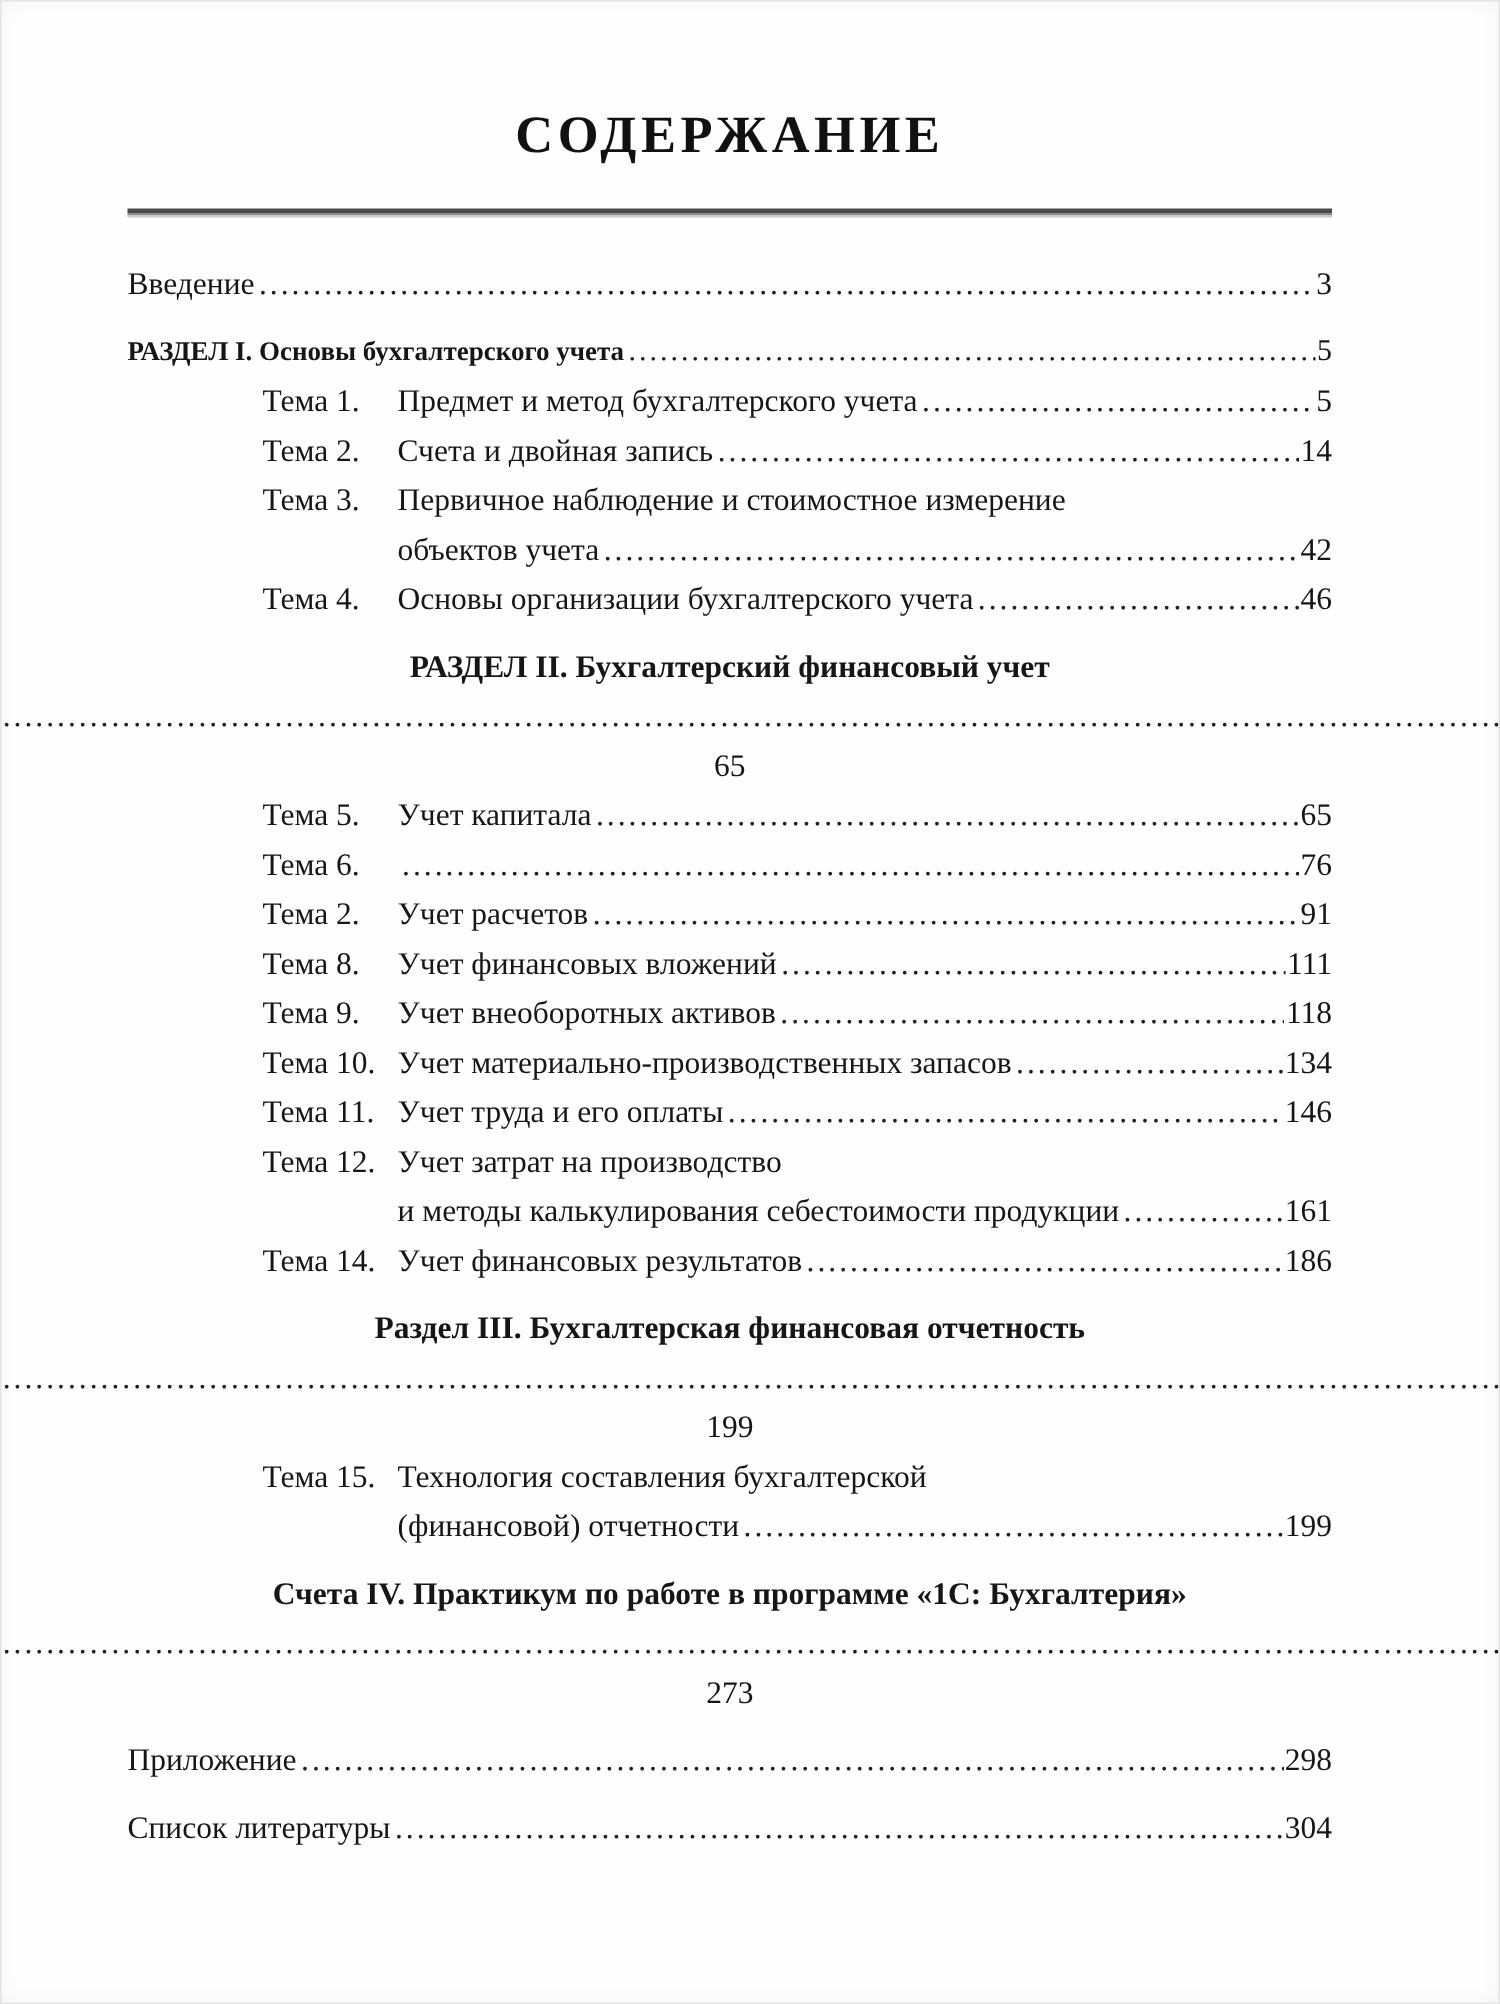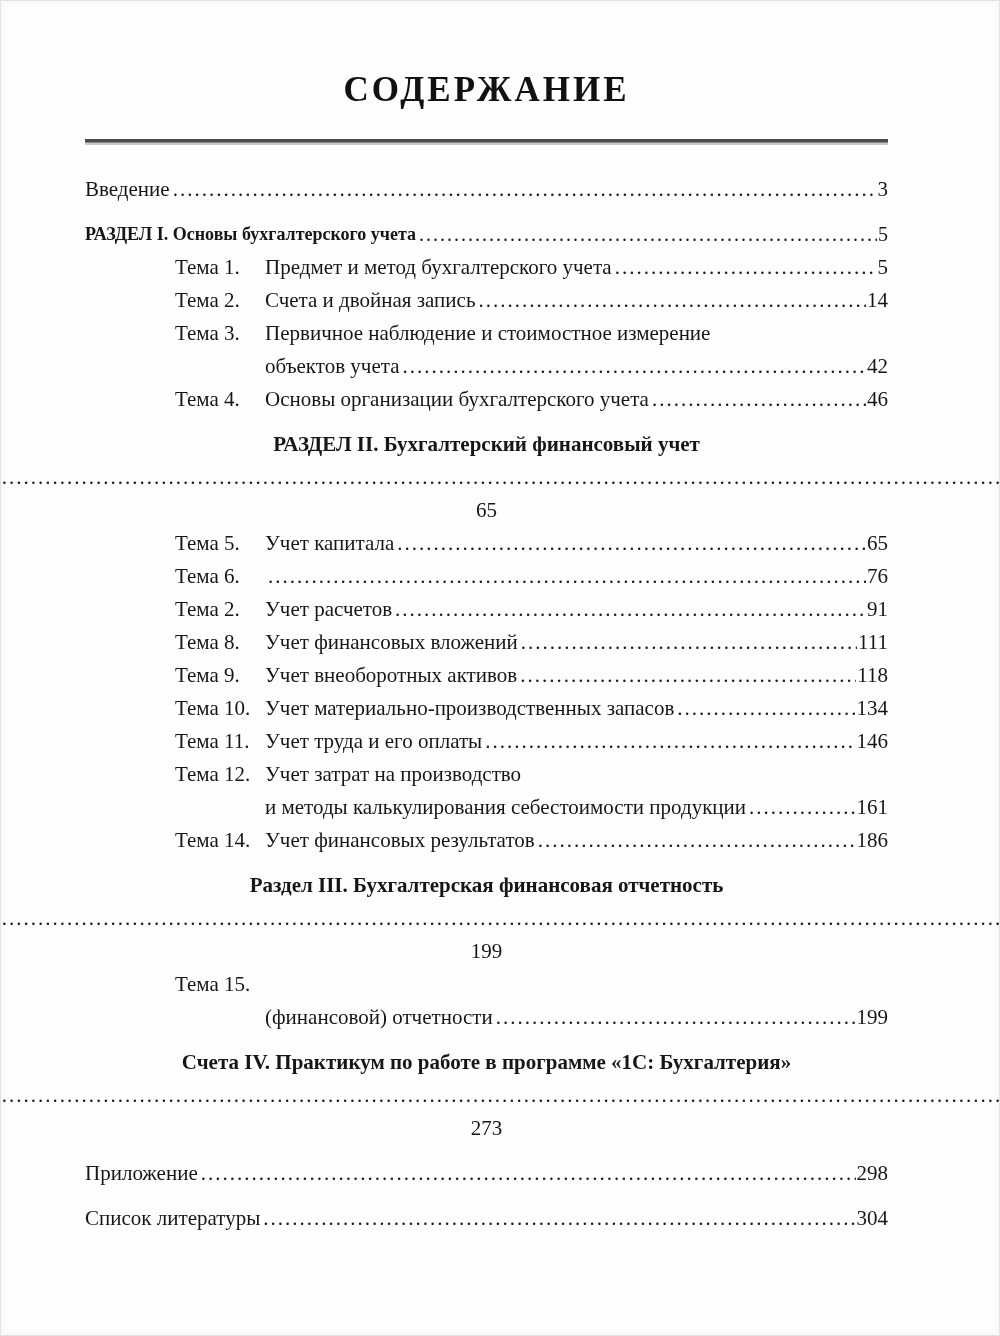--- a/index.html
+++ b/index.html
@@ -182,20 +182,21 @@
     <span class="page">186</span>
   </div>
       <div class="row t-section gap">
 
     <span class="text">Раздел III. Бухгалтерская финансовая отчетность</span>
     <span class="dots"></span>
     <span class="page">199</span>
   </div>
       <div class="row t-tema nodots">
     <span class="label">Тема 15.</span>
+    <span class="text">Технология составления бухгалтерской</span>
 
   </div>
       <div class="row t-cont">
 
     <span class="text">(финансовой) отчетности</span>
     <span class="dots"></span>
     <span class="page">199</span>
   </div>
       <div class="row t-section gap">
 

